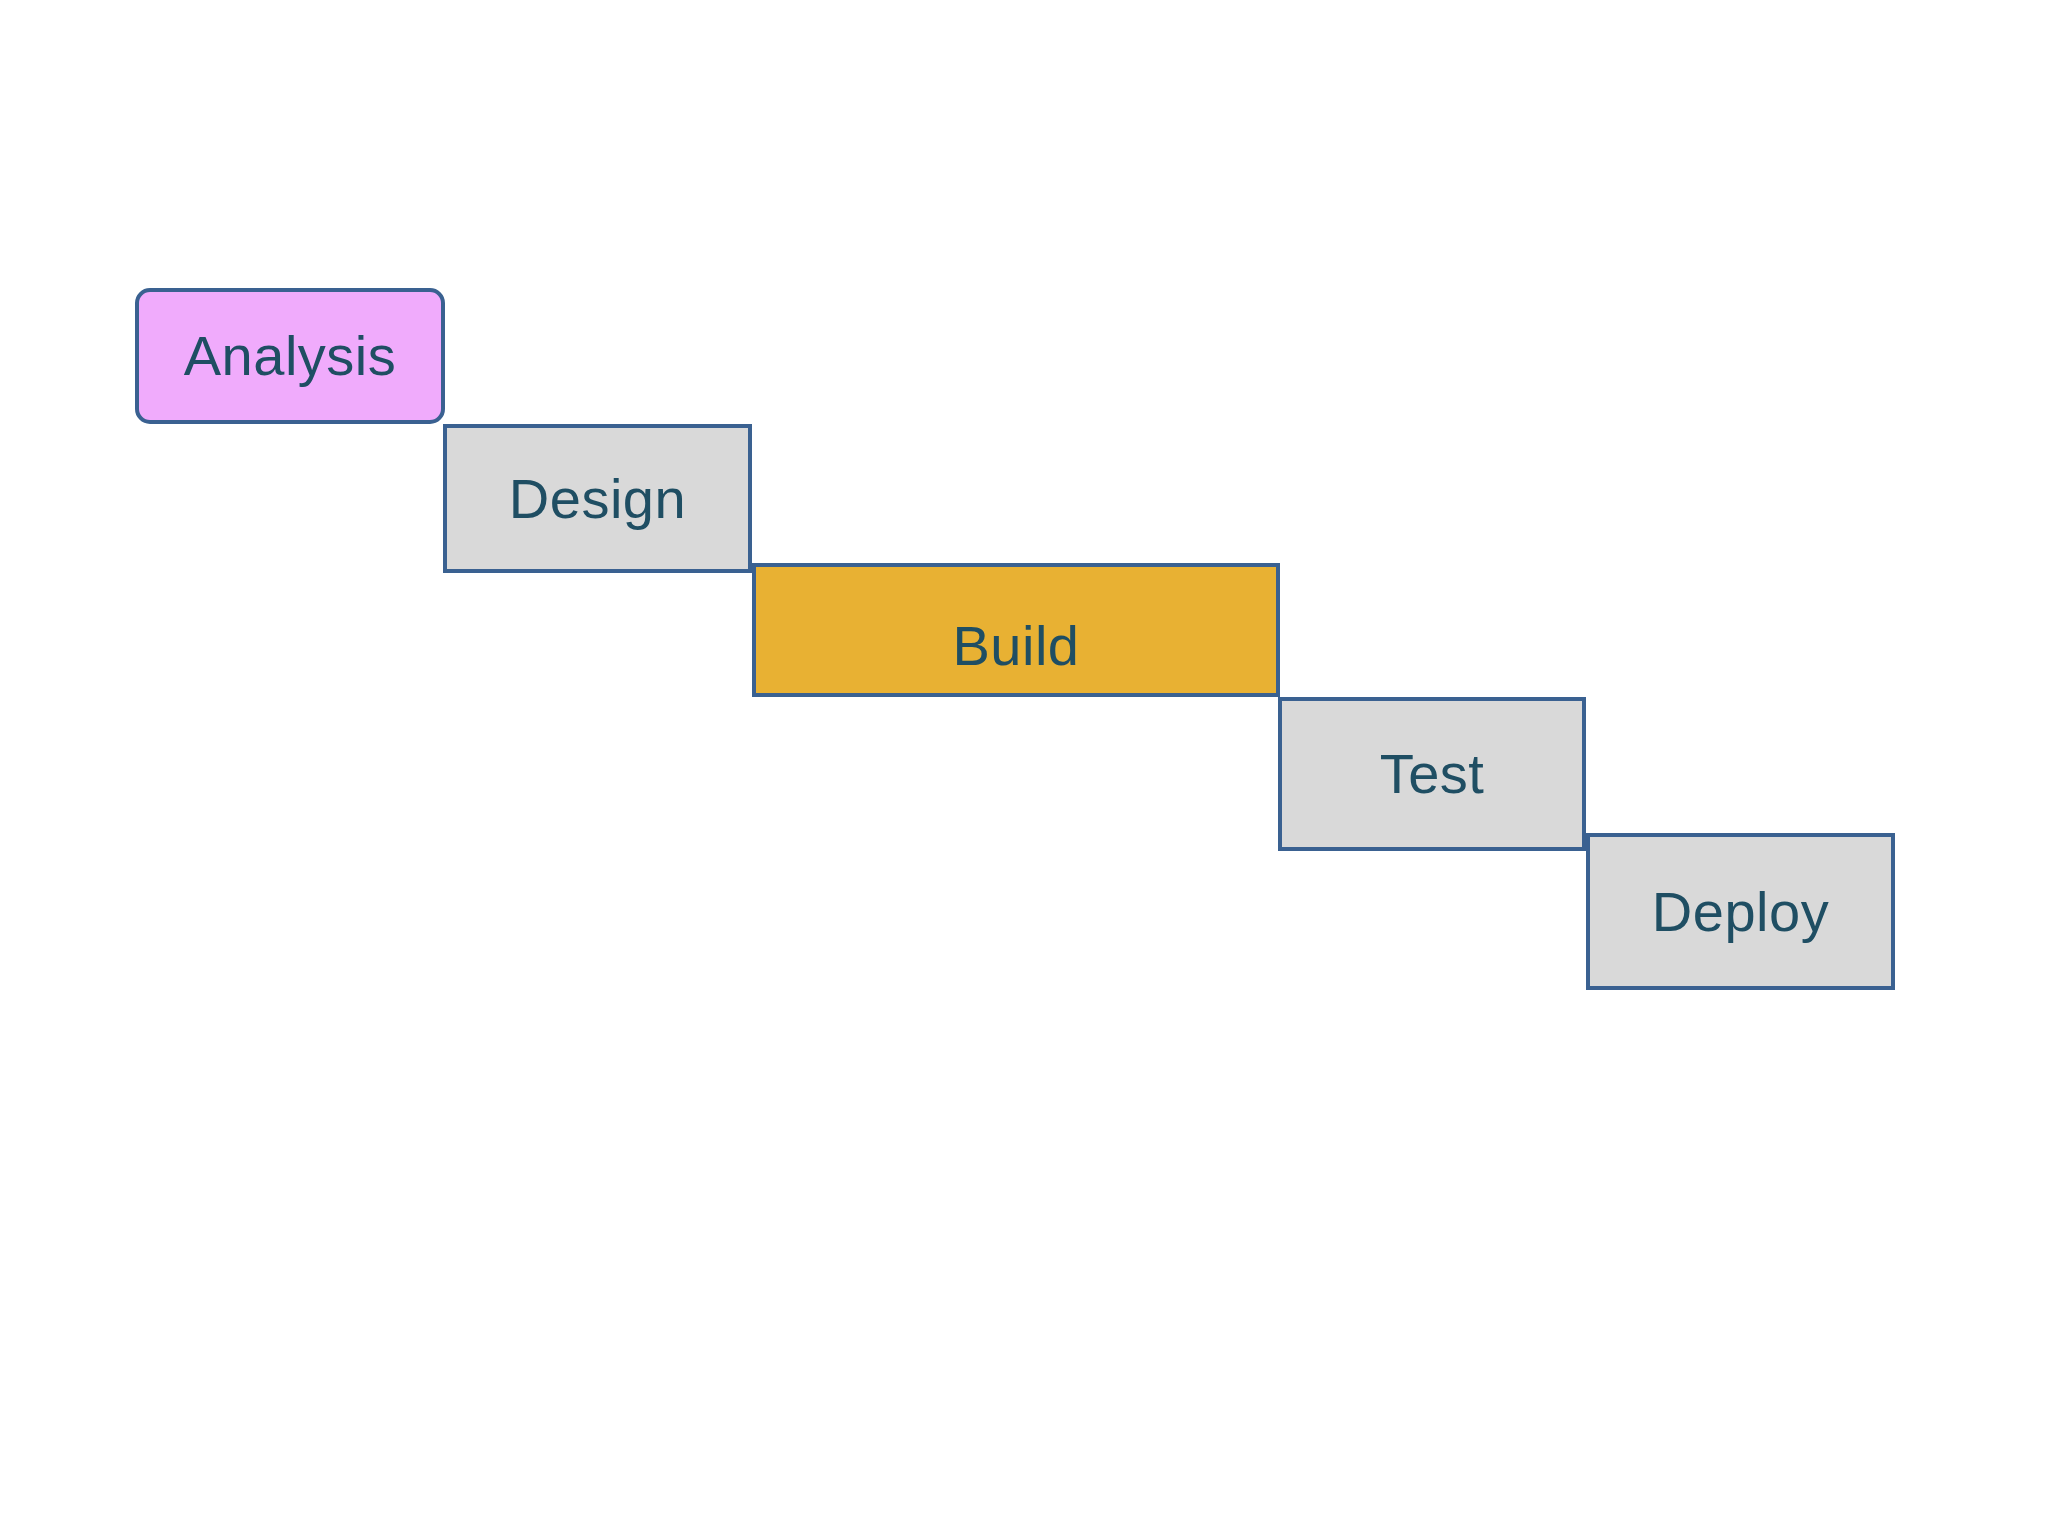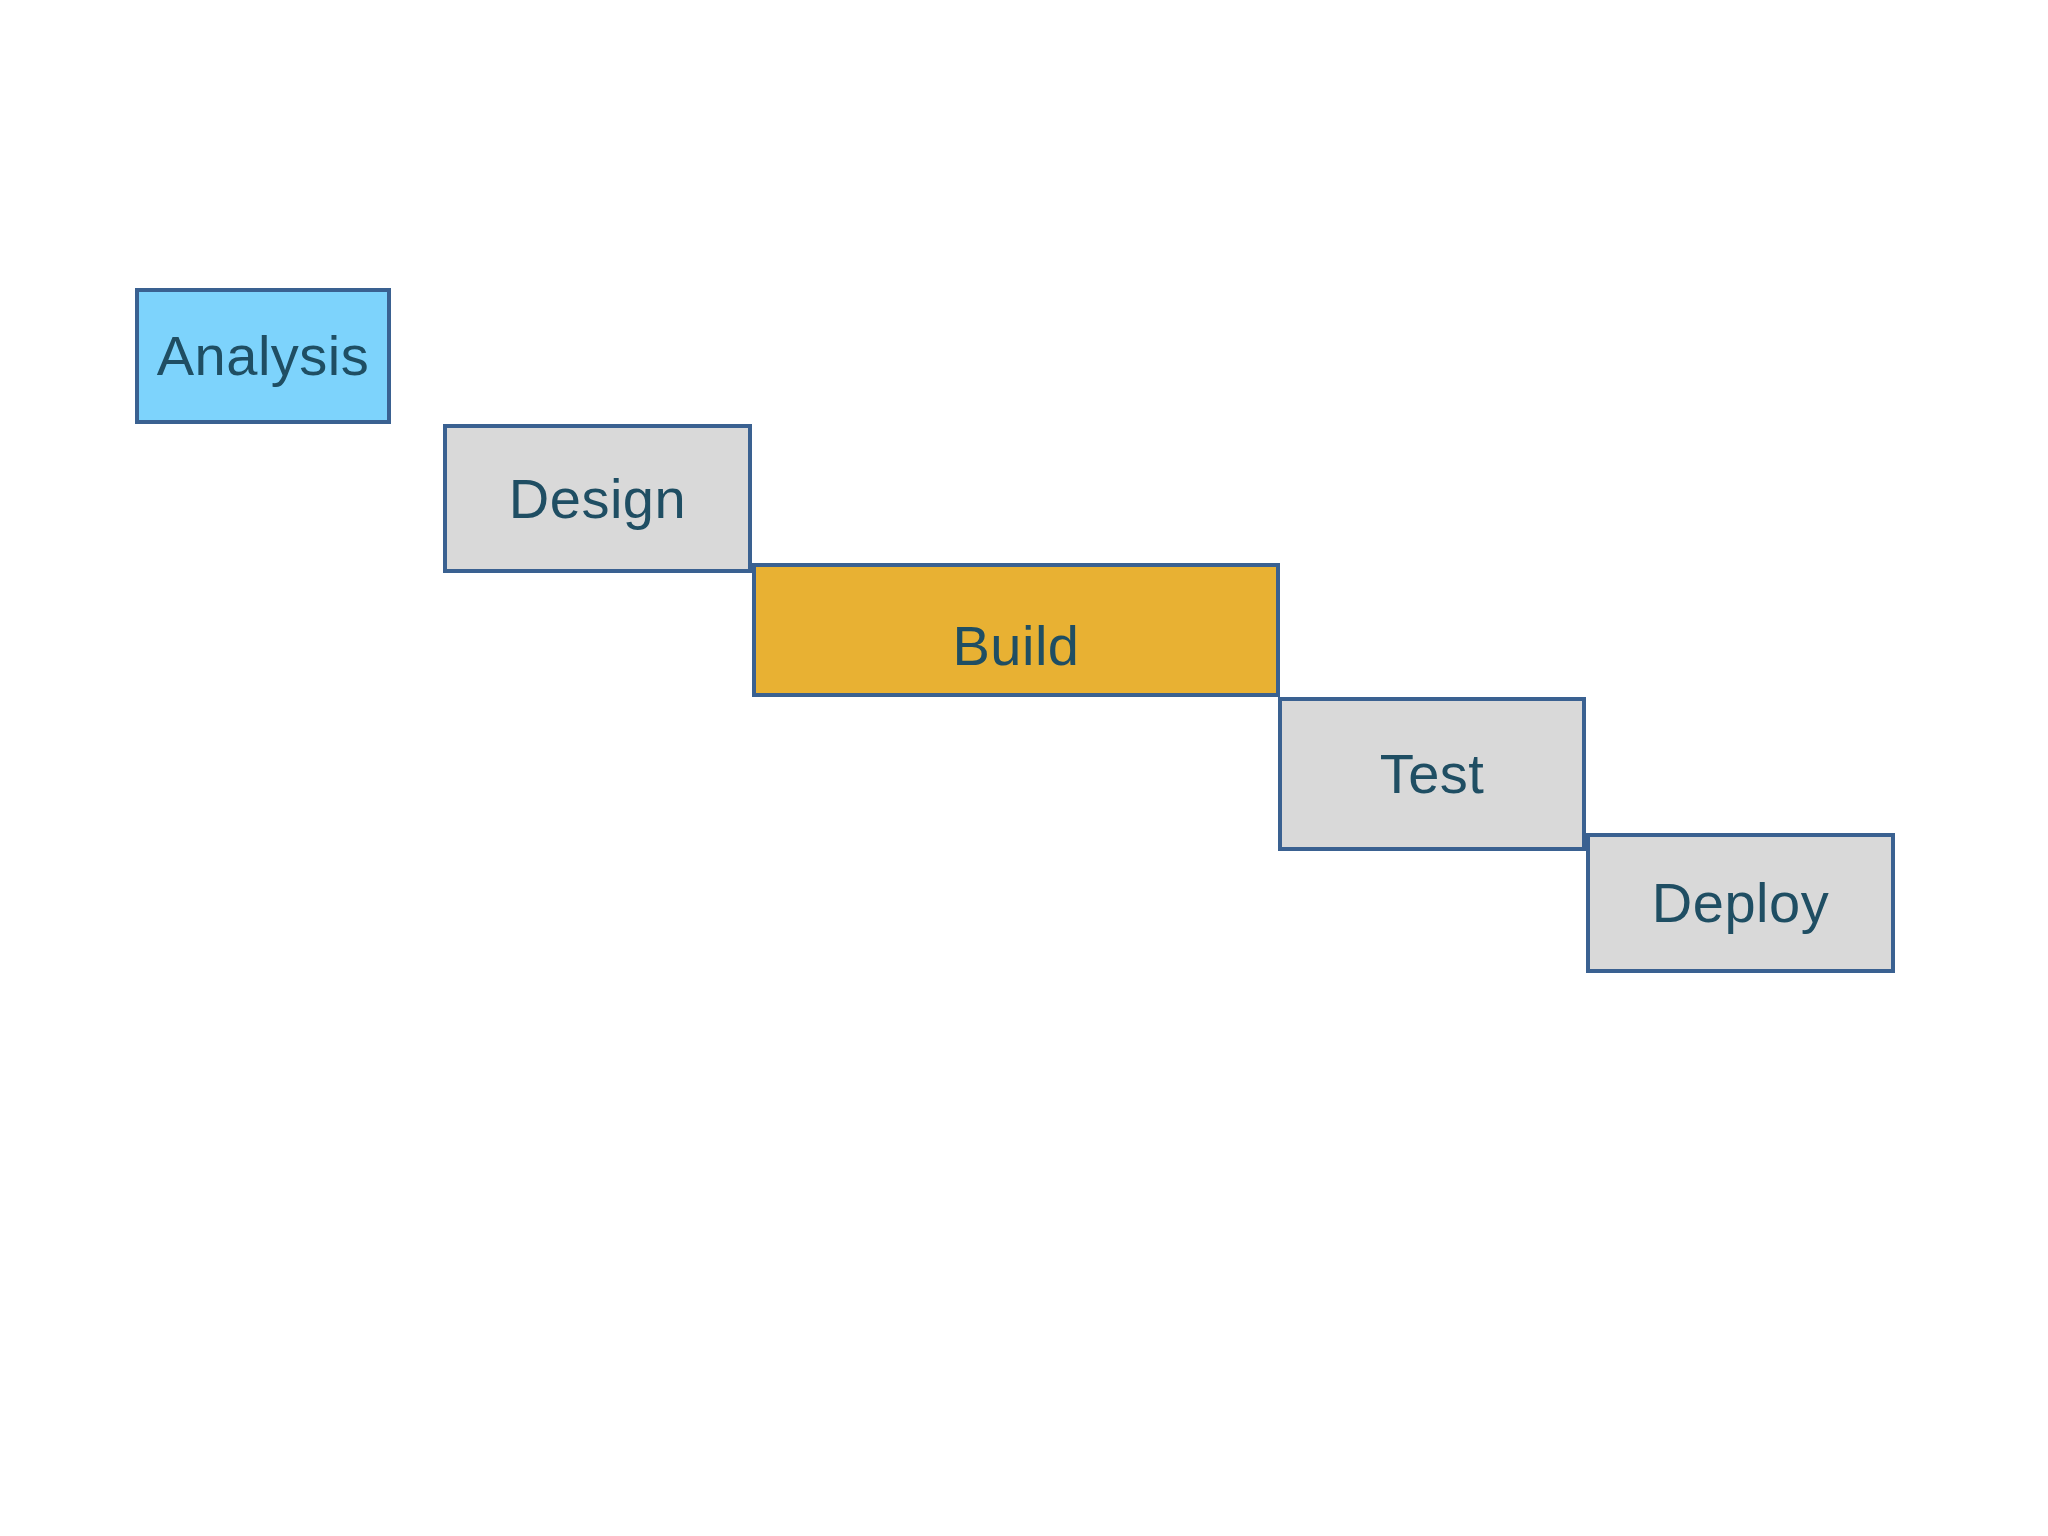--- a/index.html
+++ b/index.html
@@ -29,28 +29,28 @@
     line-height: 1;
     letter-spacing: 0.5px;
     white-space: nowrap;
   }
 </style>
 </head>
 <body>
 
 <div class="canvas" style="background: rgb(255, 255, 255);">
 
-<div class="step" style="left: 135px; top: 288px; width: 256px; height: 136px; background: #7dd3fc; border-color: rgb(58, 97, 145);">
+<div class="step" style="left: 135px; top: 288px; width: 310px; height: 136px; background: #f0abfc; border-color: rgb(58, 97, 145); border-radius: 15px;">
       <span class="step-label" style="color: rgb(31, 78, 99);">Analysis</span>
     </div>
     <div class="step" style="left: 443px; top: 424px; width: 309px; height: 149px; background: rgb(217, 217, 217); border-color: rgb(58, 97, 145);">
       <span class="step-label" style="color: rgb(31, 78, 99);">Design</span>
     </div>
     <div class="step" style="left: 752px; top: 563px; width: 528px; height: 134px; background: rgb(232, 177, 51); border-color: rgb(58, 97, 145);">
       <span class="step-label" style="color: rgb(31, 78, 99); margin-top: 31px;">Build</span>
     </div>
     <div class="step" style="left: 1278px; top: 697px; width: 308px; height: 154px; background: rgb(217, 217, 217); border-color: rgb(58, 97, 145);">
       <span class="step-label" style="color: rgb(31, 78, 99);">Test</span>
     </div>
-    <div class="step" style="left: 1586px; top: 833px; width: 309px; height: 140px; background: rgb(217, 217, 217); border-color: rgb(58, 97, 145);">
+    <div class="step" style="left: 1586px; top: 833px; width: 309px; height: 157px; background: rgb(217, 217, 217); border-color: rgb(58, 97, 145);">
       <span class="step-label" style="color: rgb(31, 78, 99);">Deploy</span>
     </div>
   </div>
 
 </body></html>

